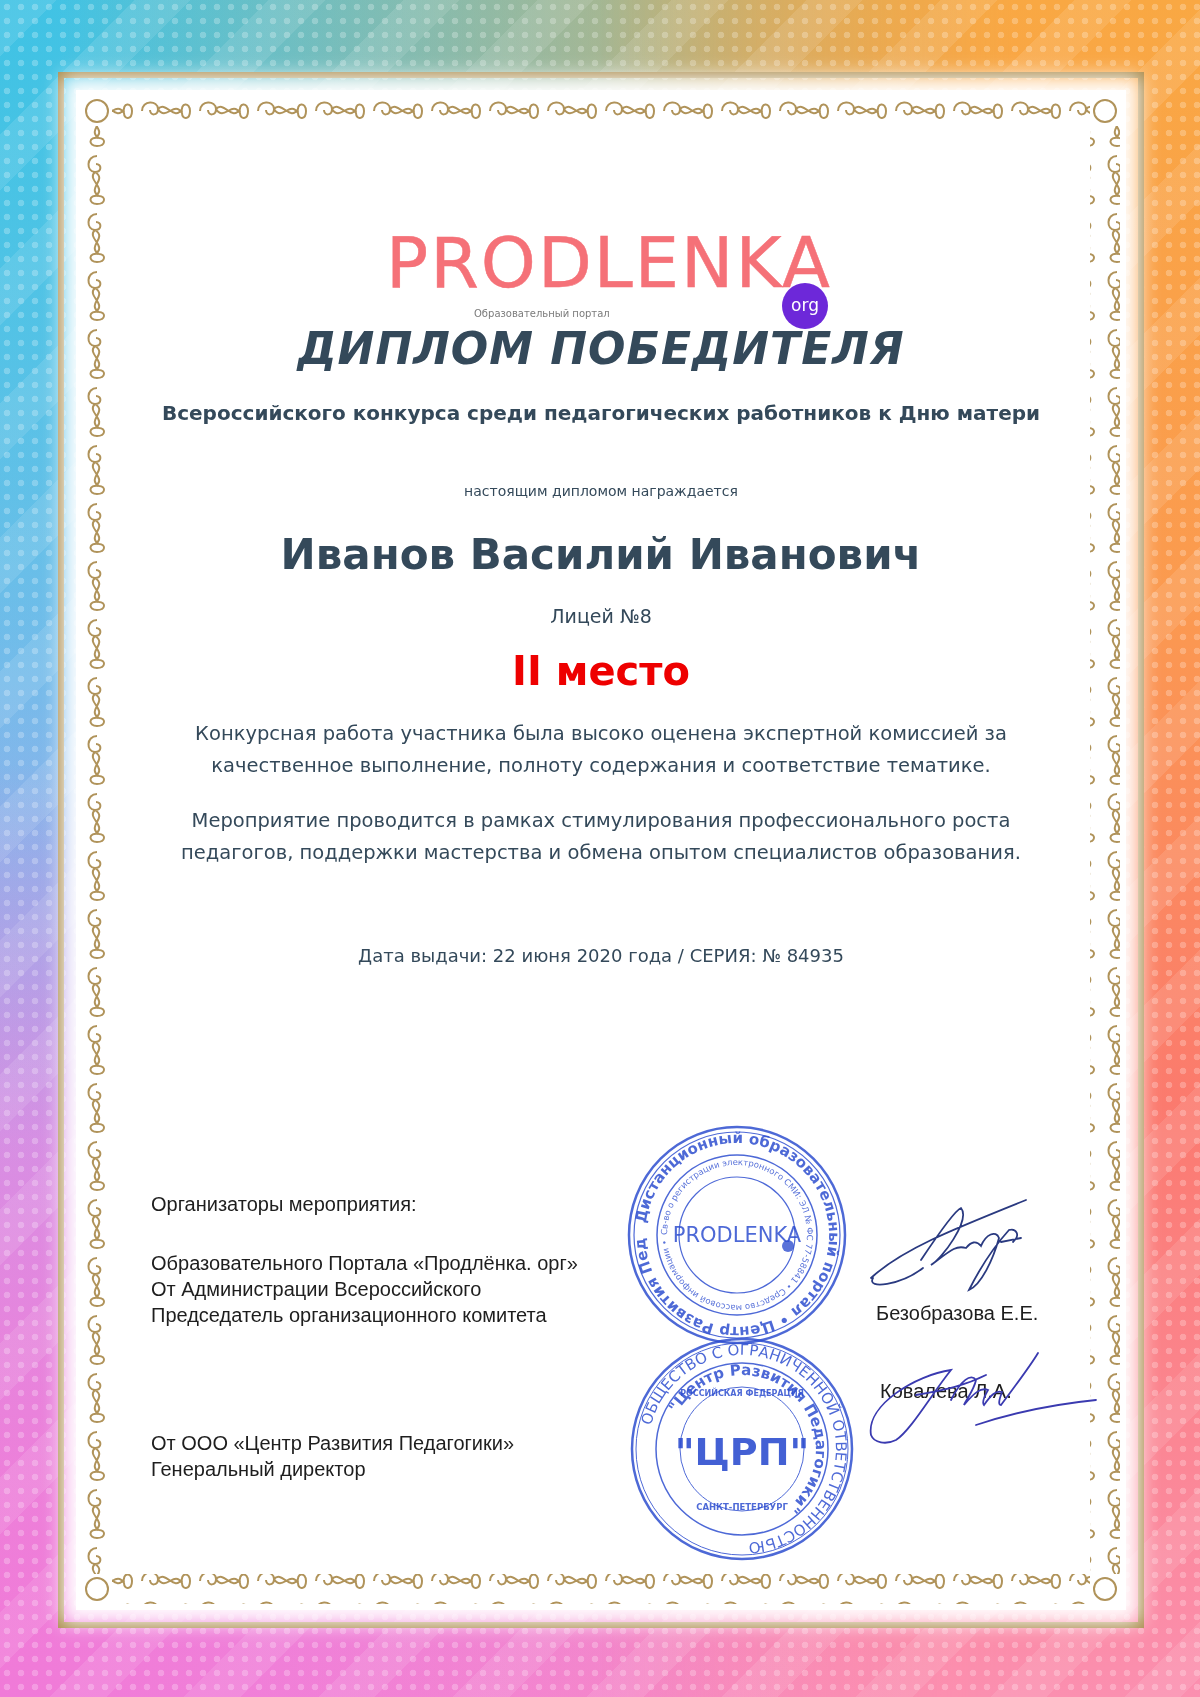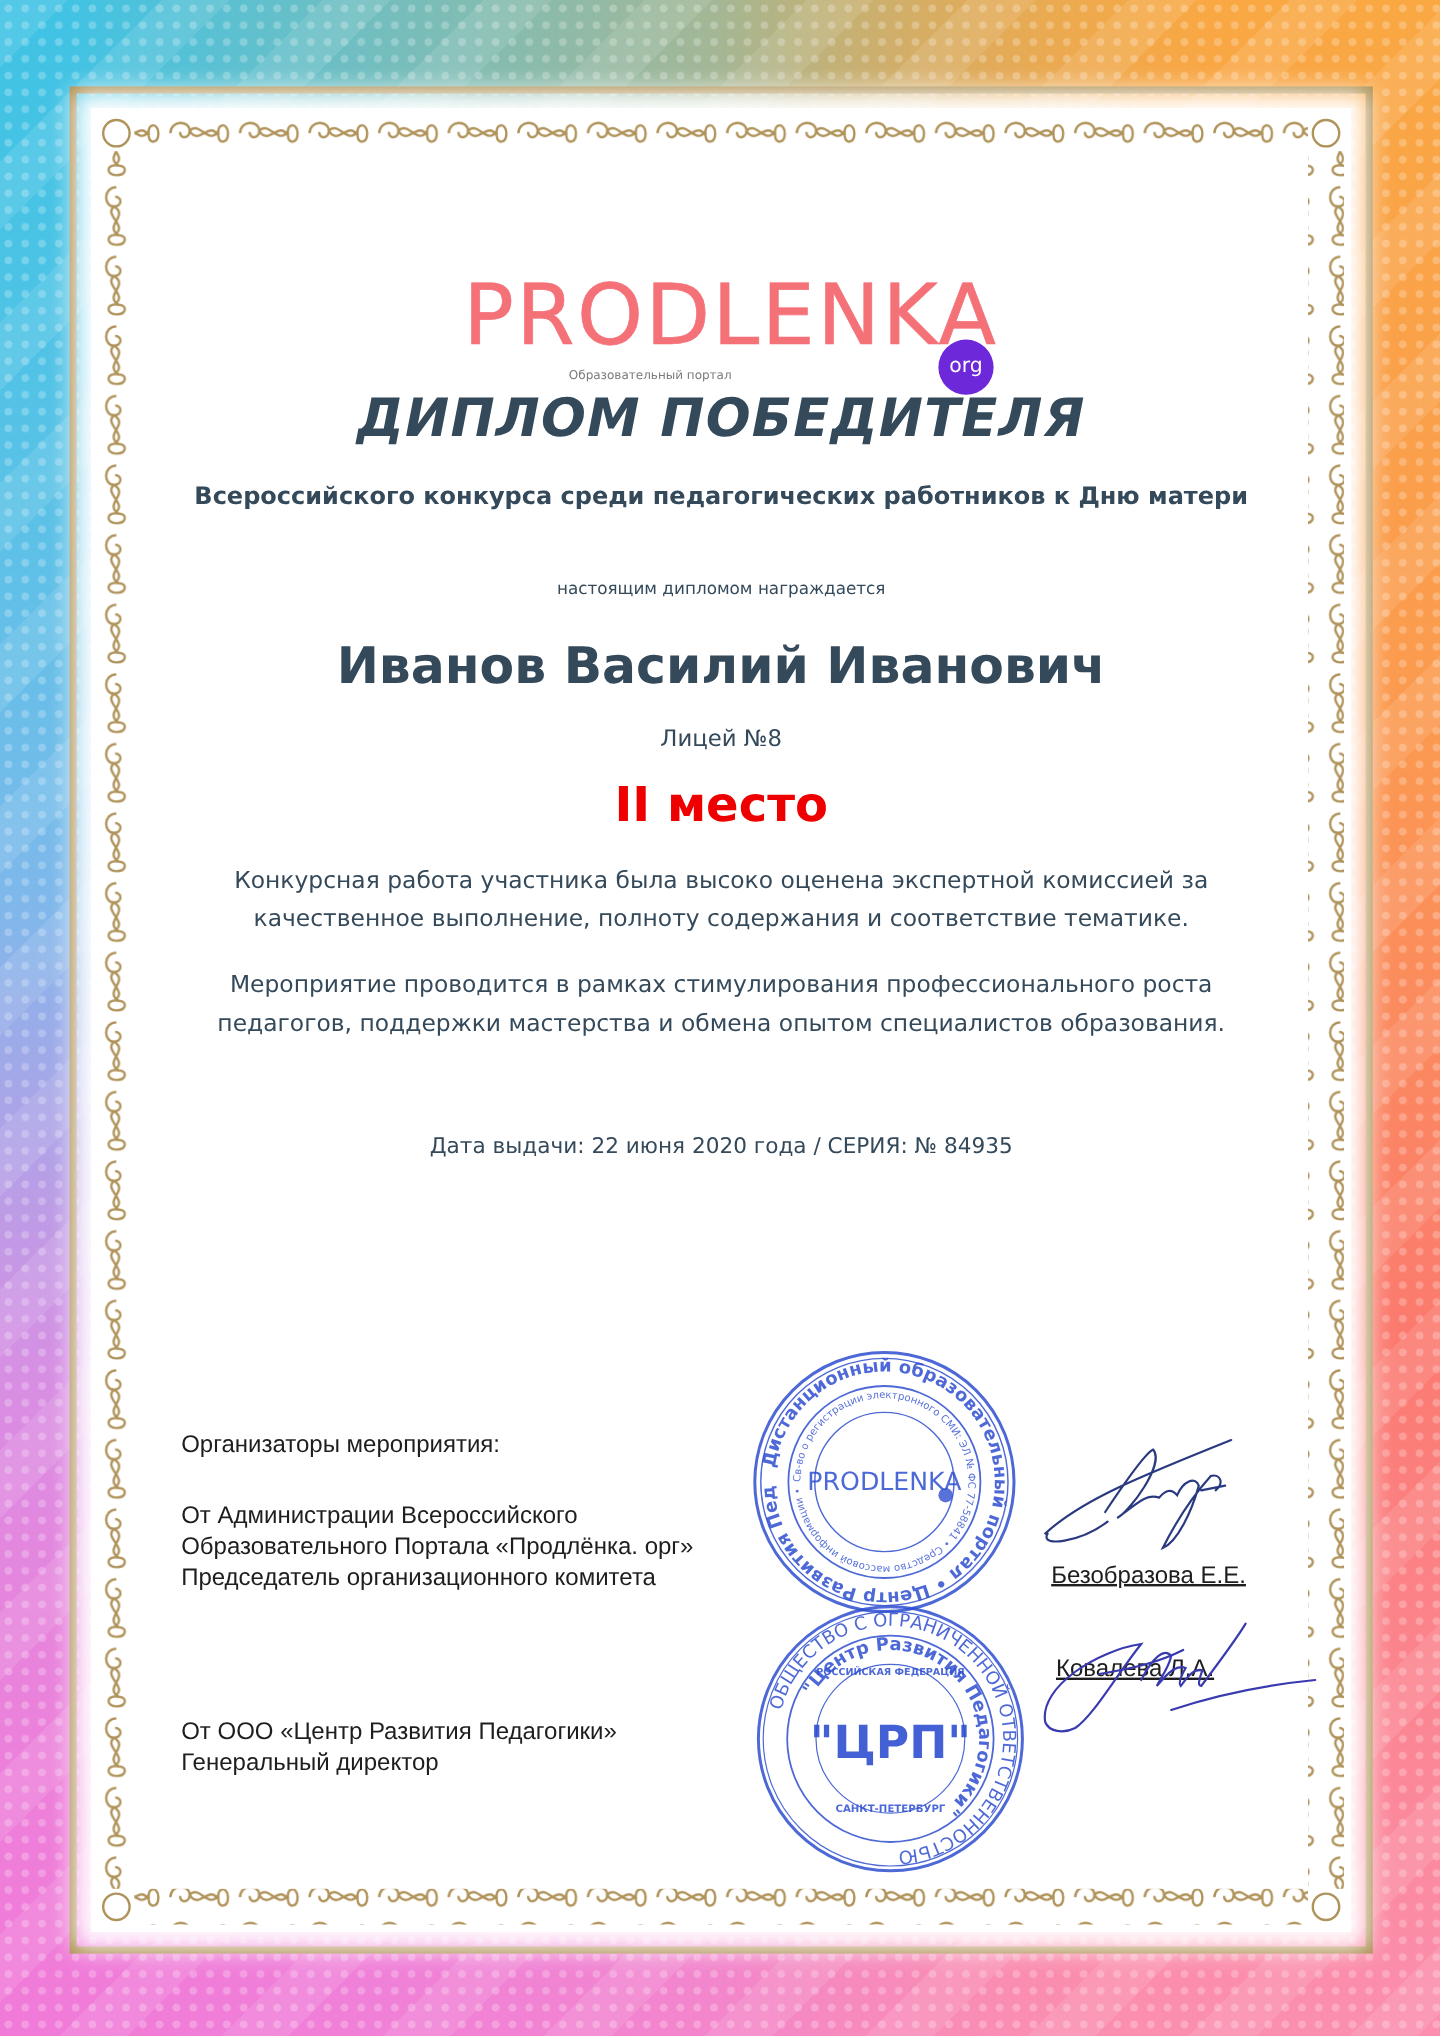--- a/index.html
+++ b/index.html
@@ -110,21 +110,21 @@
     position: absolute; left: 75px; text-align: left;
     font-family: "Liberation Sans", sans-serif;
     font-size: 20px; line-height: 26px; color: #1e1e1e;
   }
   .org-heading { top: 1101px; }
   .org-1 { top: 1160px; }
   .org-2 { top: 1340px; }
   .sig-name {
     position: absolute; text-align: left;
     font-family: "Liberation Sans", sans-serif;
-    font-size: 20px; color: #1e1e1e; text-decoration: underline;
+    font-size: 20px; color: #1e1e1e;
   }
   .sig-name-1 { left: 800px; top: 1212px; }
   .sig-name-2 { left: 804px; top: 1290px; }
 
   .stamp { position: absolute; }
   .stamp-1 { left: 546px; top: 1030px; width: 230px; height: 230px; }
   .stamp-2 { left: 551px; top: 1244px; width: 230px; height: 230px; }
   .signature { position: absolute; }
   .signature-1 { left: 785px; top: 1100px; width: 175px; height: 110px; }
   .signature-2 { left: 780px; top: 1255px; width: 245px; height: 120px; }
@@ -173,22 +173,22 @@
   <div class="awarded">настоящим дипломом награждается</div>
   <div class="name">Иванов Василий Иванович</div>
   <div class="org">Лицей №8</div>
   <div class="place">II место</div>
   <div class="para para-1">Конкурсная работа участника была высоко оценена экспертной комиссией за качественное выполнение, полноту содержания и соответствие тематике.</div>
   <div class="para para-2">Мероприятие проводится в рамках стимулирования профессионального роста педагогов, поддержки мастерства и обмена опытом специалистов образования.</div>
   <div class="date">Дата выдачи: 22 июня 2020 года / СЕРИЯ: № 84935</div>
 
   <div class="org-block org-heading">Организаторы мероприятия:</div>
   <div class="org-block org-1">
+    <div>Образовательного Портала «Продлёнка. орг»</div>
     <div>От Администрации Всероссийского</div>
-    <div>Образовательного Портала «Продлёнка. орг»</div>
     <div>Председатель организационного комитета</div>
   </div>
   <div class="org-block org-2">
     <div>От ООО «Центр Развития Педагогики»</div>
     <div>Генеральный директор</div>
   </div>
   <div class="sig-name sig-name-1">Безобразова Е.Е.</div>
   <div class="sig-name sig-name-2">Ковалева Л.А.</div>
 
   <svg class="stamp stamp-1" viewBox="0 0 230 230">

